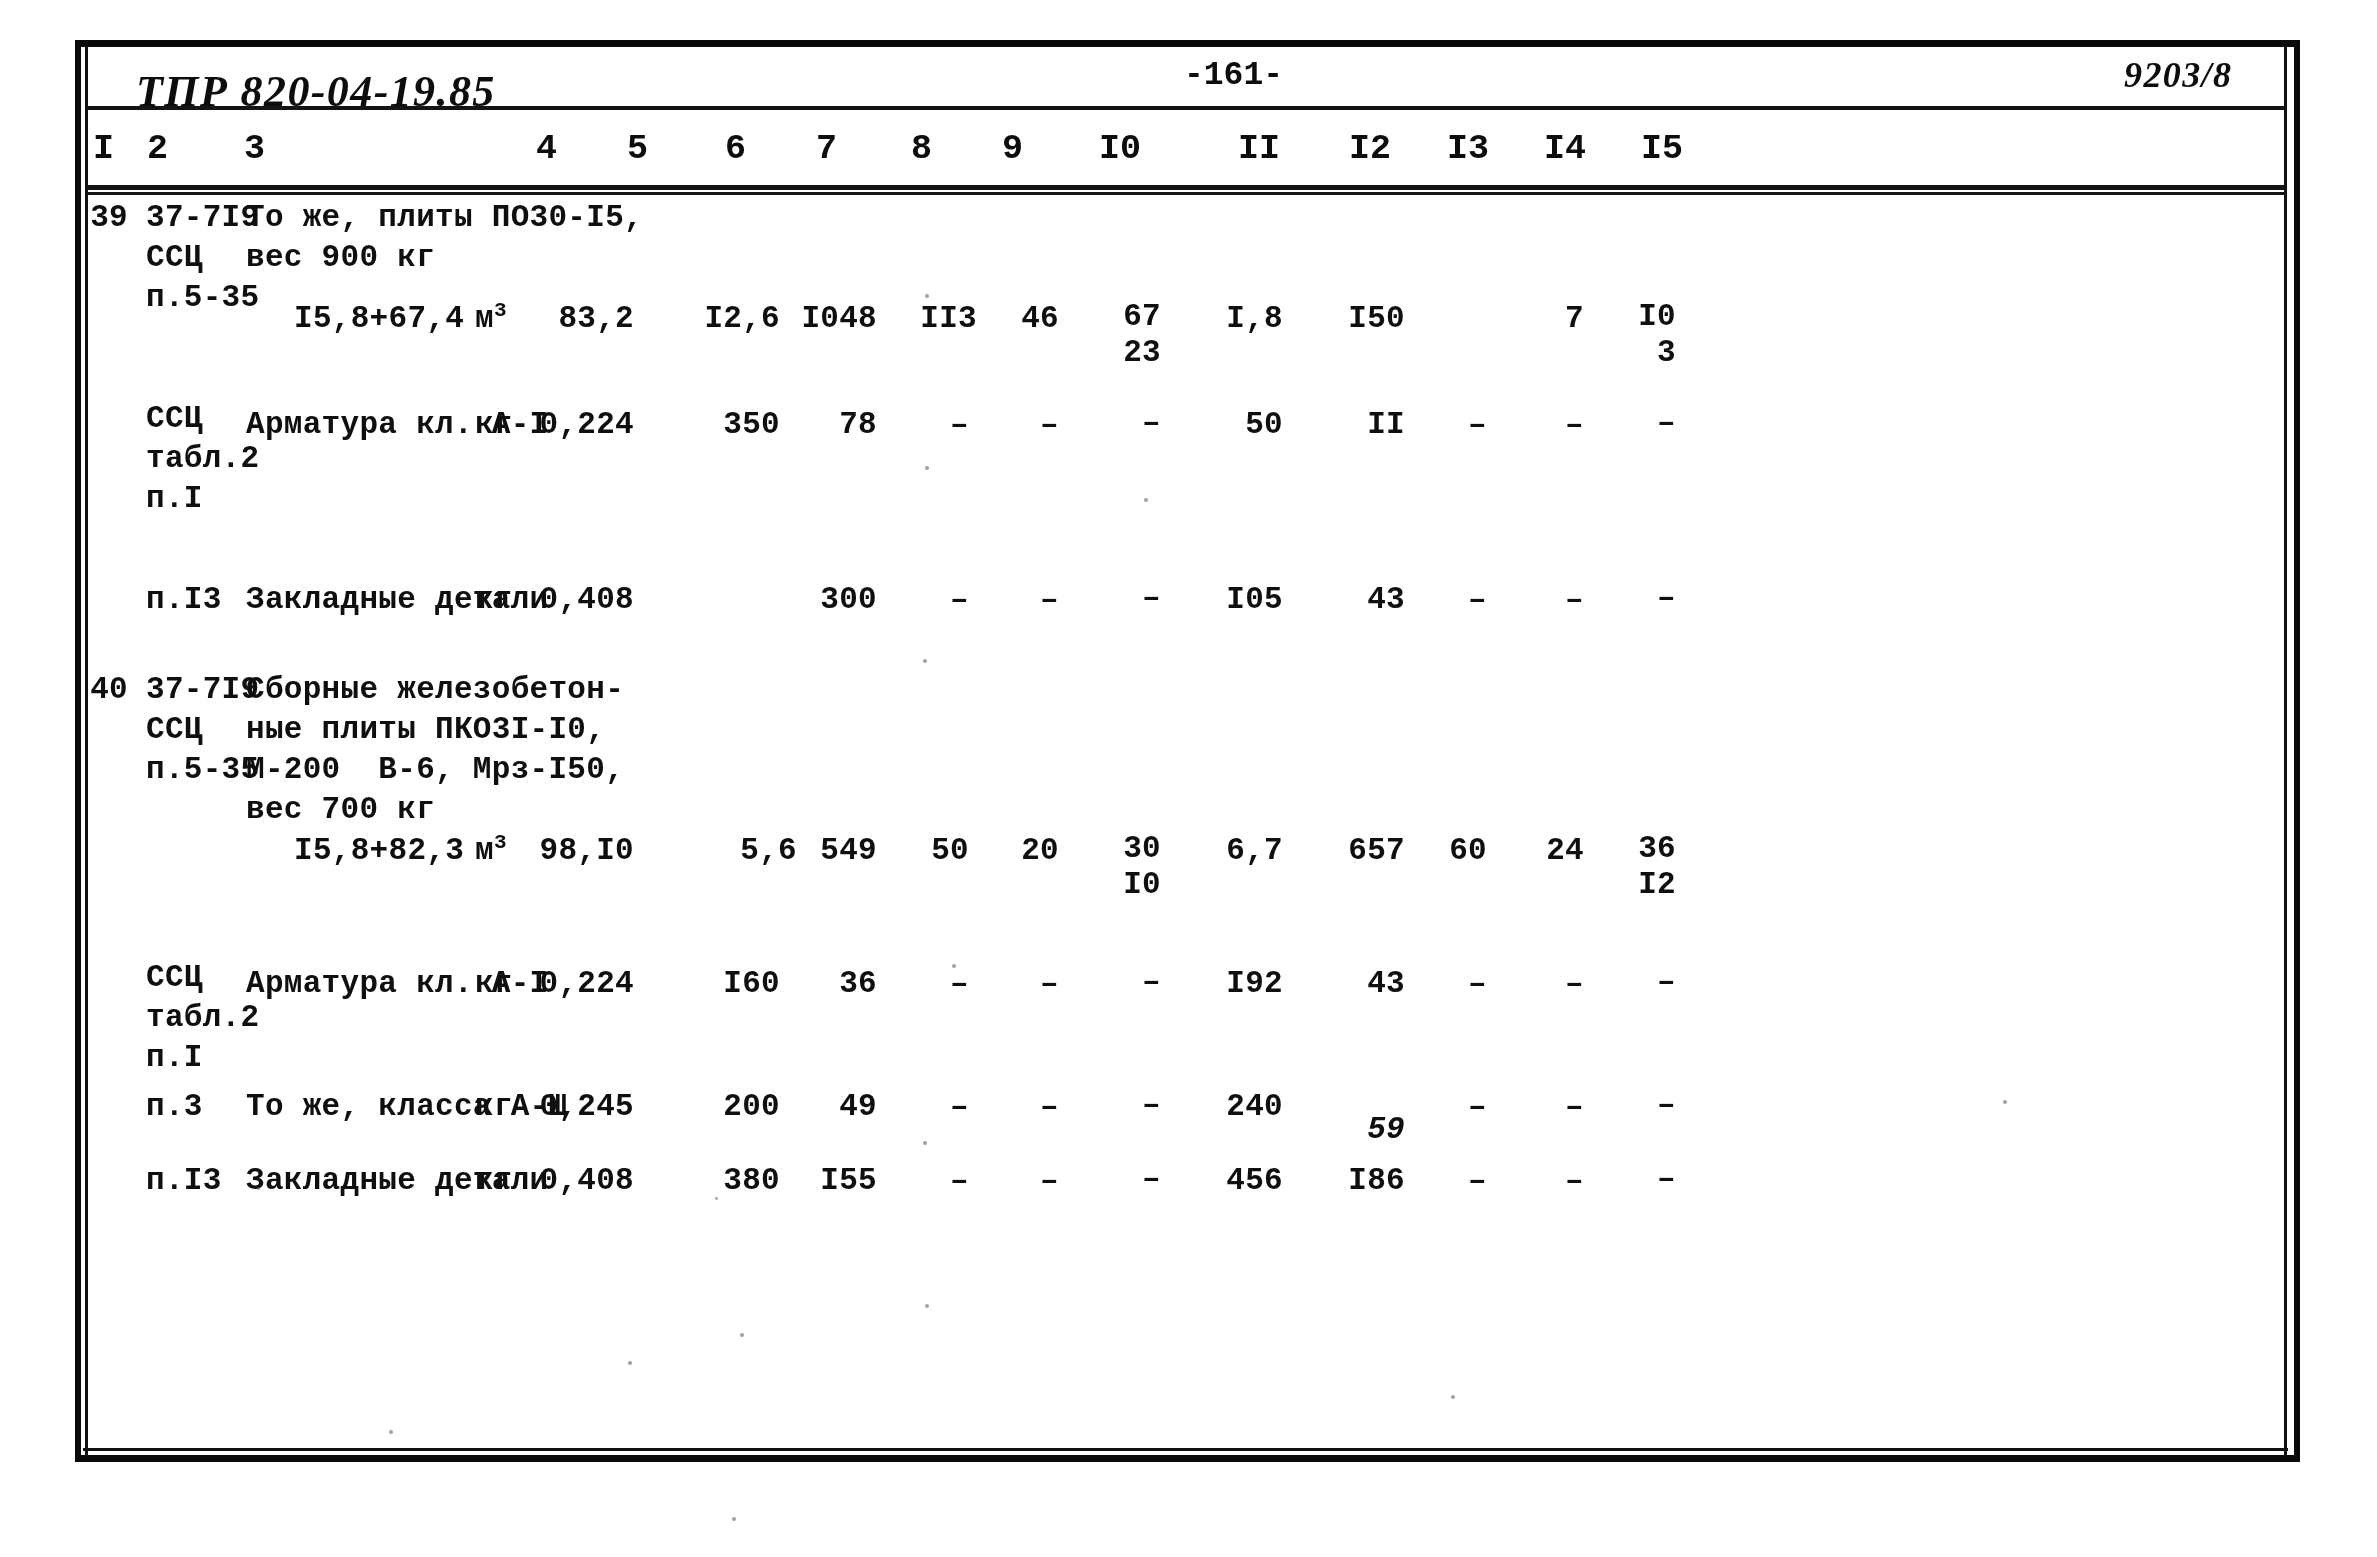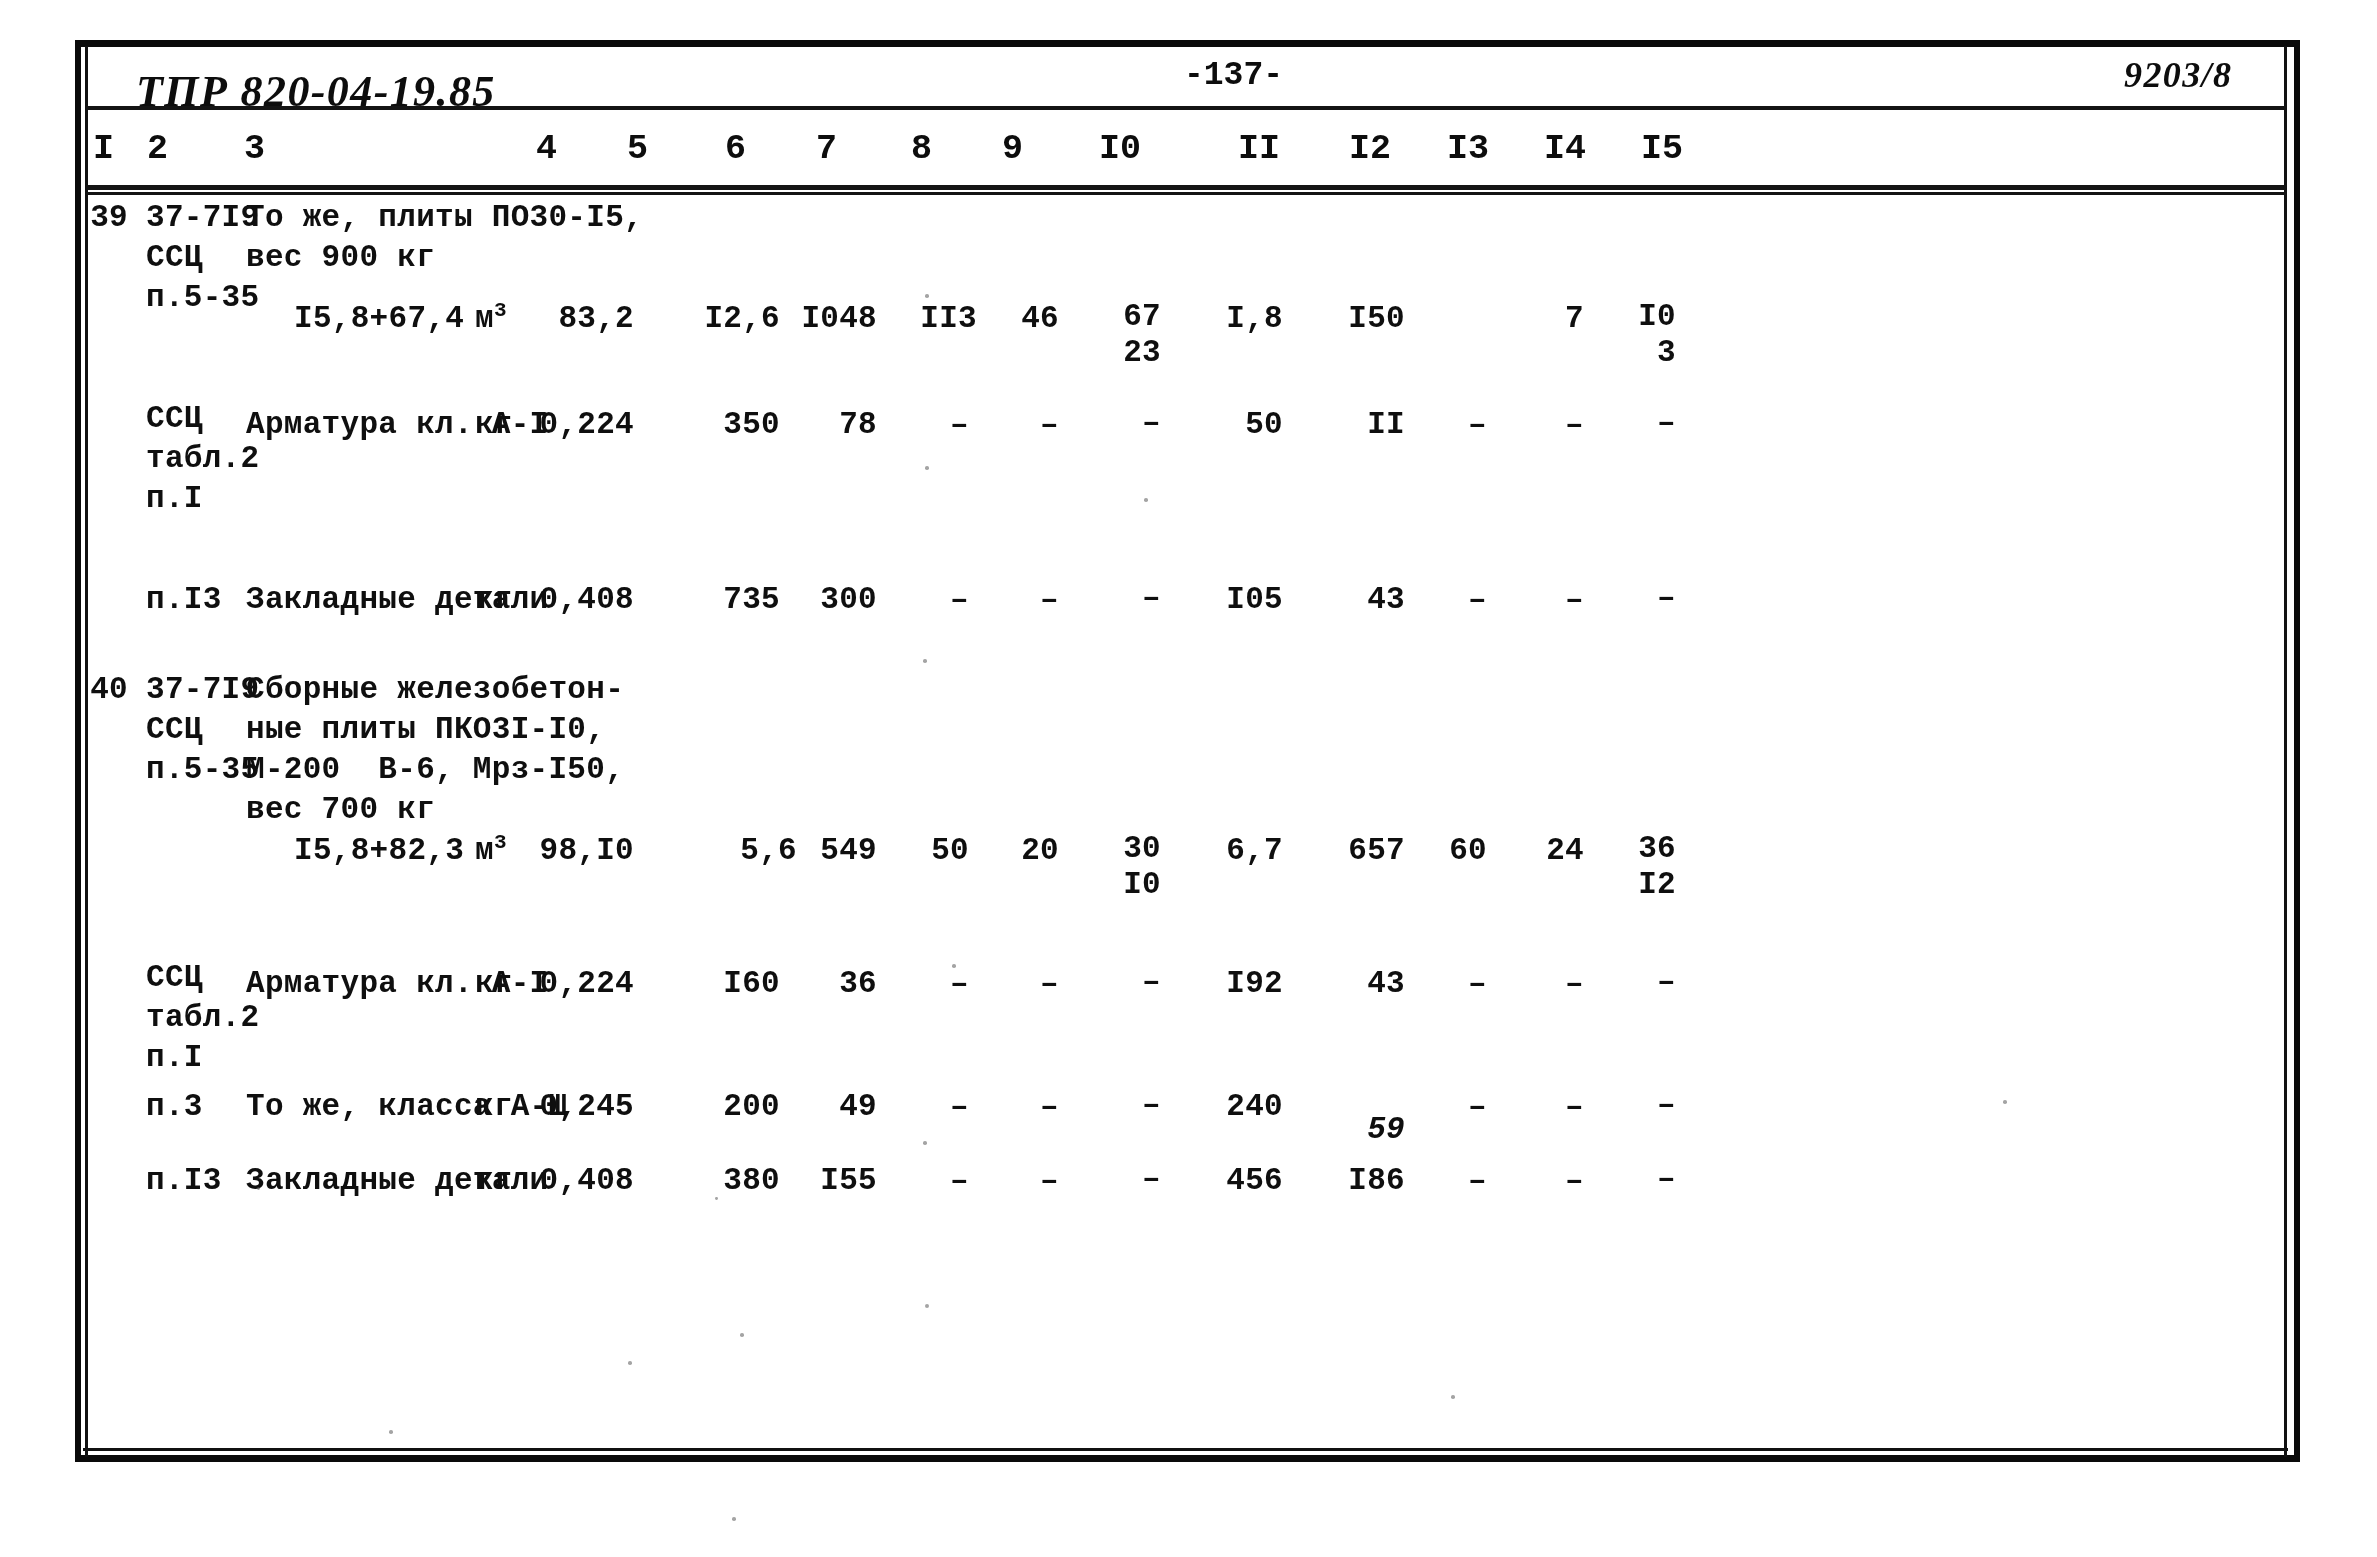--- a/index.html
+++ b/index.html
@@ -167,21 +167,21 @@
 <body>
 
 <div id="page">
 
   <div id="frame"></div>
   <div id="frame-inner-left"></div>
   <div id="frame-inner-right"></div>
   <div id="frame-inner-bottom"></div>
 
   <div class="hdr" id="doc-code">ТПР 820-04-19.85</div>
-  <div class="hdr" id="page-no">-137-</div>
+  <div class="hdr" id="page-no">-161-</div>
   <div class="hdr" id="stamp">9203/8</div>
 
   <div id="hdr-rule"></div>
 
   <div id="colnums">
       <div class="colnum" style="left: 7px;">I</div>
       <div class="colnum" style="left: 61px;">2</div>
       <div class="colnum" style="left: 158px;">3</div>
       <div class="colnum" style="left: 450px;">4</div>
       <div class="colnum" style="left: 541px;">5</div>
@@ -232,21 +232,20 @@
       <div class="cell num" style="top: 207px; left: 0px; width: 1197px; text-align: right;">50</div>
       <div class="cell num" style="top: 207px; left: 0px; width: 1319px; text-align: right;">II</div>
       <div class="cell num" style="top: 207px; left: 0px; width: 1401px; text-align: right;">–</div>
       <div class="cell num" style="top: 207px; left: 0px; width: 1498px; text-align: right;">–</div>
       <div class="cell num" style="top: 207px; left: 0px; width: 1075px; text-align: right;"><span class="stack">–</span></div>
       <div class="cell num" style="top: 207px; left: 0px; width: 1590px; text-align: right;"><span class="stack">–</span></div>
       <div class="cell " style="top: 382px; left: 60px;">п.I3</div>
       <div class="cell " style="top: 382px; left: 160px;">Закладные детали</div>
       <div class="cell " style="top: 382px; left: 389px;">кг</div>
       <div class="cell num" style="top: 382px; left: 0px; width: 548px; text-align: right;">0,408</div>
-      <div class="cell num" style="top: 382px; left: 0px; width: 694px; text-align: right;">735</div>
       <div class="cell num" style="top: 382px; left: 0px; width: 791px; text-align: right;">300</div>
       <div class="cell num" style="top: 382px; left: 0px; width: 883px; text-align: right;">–</div>
       <div class="cell num" style="top: 382px; left: 0px; width: 973px; text-align: right;">–</div>
       <div class="cell num" style="top: 382px; left: 0px; width: 1197px; text-align: right;">I05</div>
       <div class="cell num" style="top: 382px; left: 0px; width: 1319px; text-align: right;">43</div>
       <div class="cell num" style="top: 382px; left: 0px; width: 1401px; text-align: right;">–</div>
       <div class="cell num" style="top: 382px; left: 0px; width: 1498px; text-align: right;">–</div>
       <div class="cell num" style="top: 382px; left: 0px; width: 1075px; text-align: right;"><span class="stack">–</span></div>
       <div class="cell num" style="top: 382px; left: 0px; width: 1590px; text-align: right;"><span class="stack">–</span></div>
       <div class="cell " style="top: 472px; left: 4.2px;">40</div>

